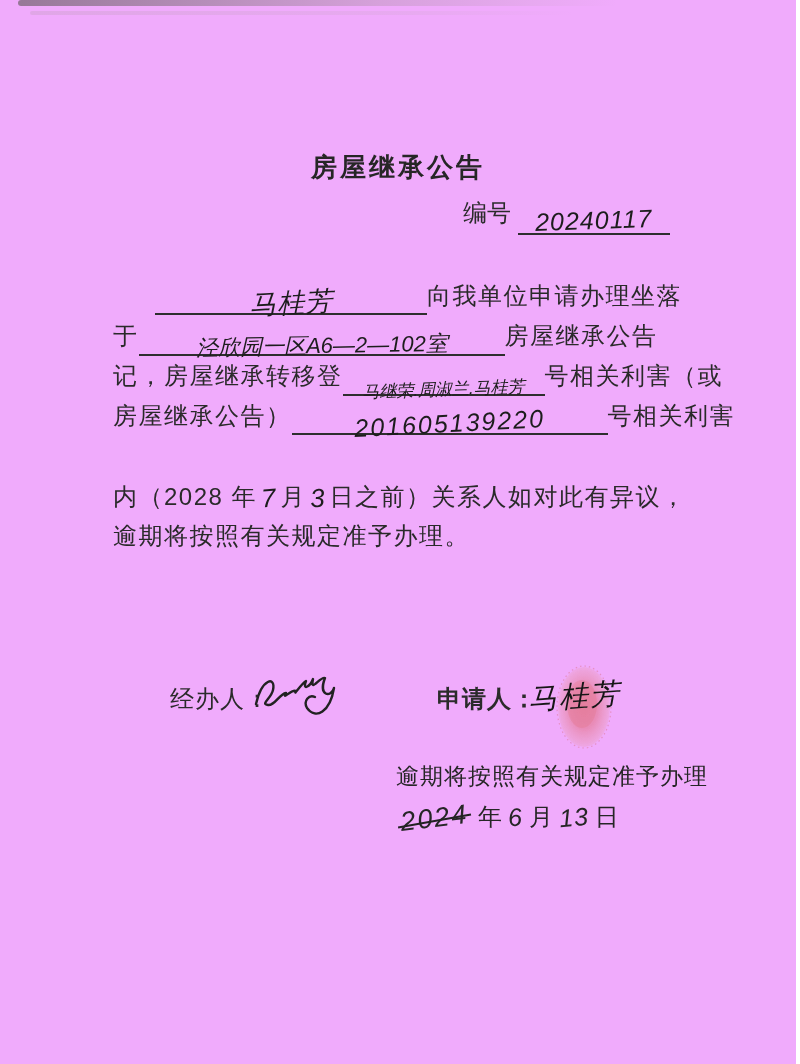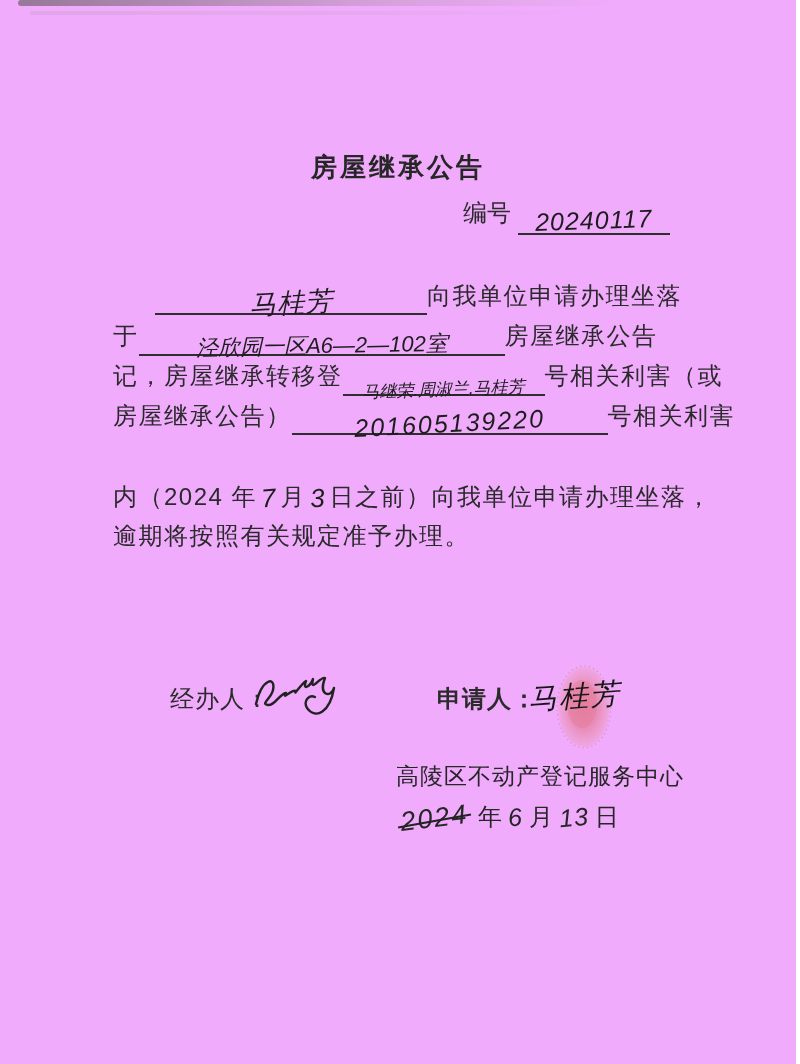--- a/index.html
+++ b/index.html
@@ -111,21 +111,21 @@
   <div class="line" style="top:359px;">
     <span>记，房屋继承转移登</span><span class="blank" style="width:202px;"><span class="hw hw-owners">马继荣.周淑兰.马桂芳</span></span><span>号相关利害（或</span>
   </div>
 
   <div class="line" style="top:399px;">
     <span>房屋继承公告）</span><span class="blank" style="width:316px;"><span class="hw hw-cert">201605139220</span></span><span>号相关利害</span>
   </div>
 
 
   <div class="line" style="top:479px;">
-    <span>内（2024 年</span><span class="hw hw-md">7</span><span>月</span><span class="hw hw-md">3</span><span>日之前）向我单位申请办理坐落，</span>
+    <span>内（2028 年</span><span class="hw hw-md">7</span><span>月</span><span class="hw hw-md">3</span><span>日之前）关系人如对此有异议，</span>
   </div>
 
   <div class="line" style="top:519px;text-align:center;">
     <span>逾期将按照有关规定准予办理。</span>
   </div>
 
   <div class="sig-row-label" style="left:170px;top:683px;">经办人：</div>
 
   <svg class="scribble" viewBox="0 0 95 62">
     <path d="M10 40 C 16 14 30 12 27 26 C 25 35 14 40 22 41 C 29 42 33 30 40 29 C 36 37 45 25 50 27 C 47 33 55 20 60 17 C 56 27 64 23 67 15 C 64 30 74 12 79 14 C 72 32 85 34 88 24 C 84 48 70 56 61 44 C 57 37 63 30 69 33" fill="none" stroke="#222" stroke-width="2.4" stroke-linecap="round" stroke-linejoin="round"></path>
@@ -147,19 +147,19 @@
     </defs>
     <g filter="url(#fpb)">
       <ellipse cx="30" cy="43" rx="26" ry="40" fill="url(#fp)"></ellipse>
       <ellipse cx="30" cy="43" rx="27" ry="41" fill="none" stroke="#d55c5c" stroke-opacity="0.35" stroke-width="1.2" stroke-dasharray="1.5 3"></ellipse>
       <ellipse cx="28" cy="40" rx="15" ry="24" fill="#dd5f5f" fill-opacity="0.18"></ellipse>
     </g>
   </svg>
 
   <div class="hw-sign">马桂芳</div>
 
-  <div class="org">高陵区不动产登记服务中心</div>
+  <div class="org">逾期将按照有关规定准予办理</div>
 
   <div class="dateline">
     <span class="hw-year">2024</span><span class="plabel">年</span><span class="hw-d">6</span><span class="plabel">月</span><span class="hw-d">13</span><span class="plabel">日</span>
   </div>
 
 </div>
 
 </body></html>

